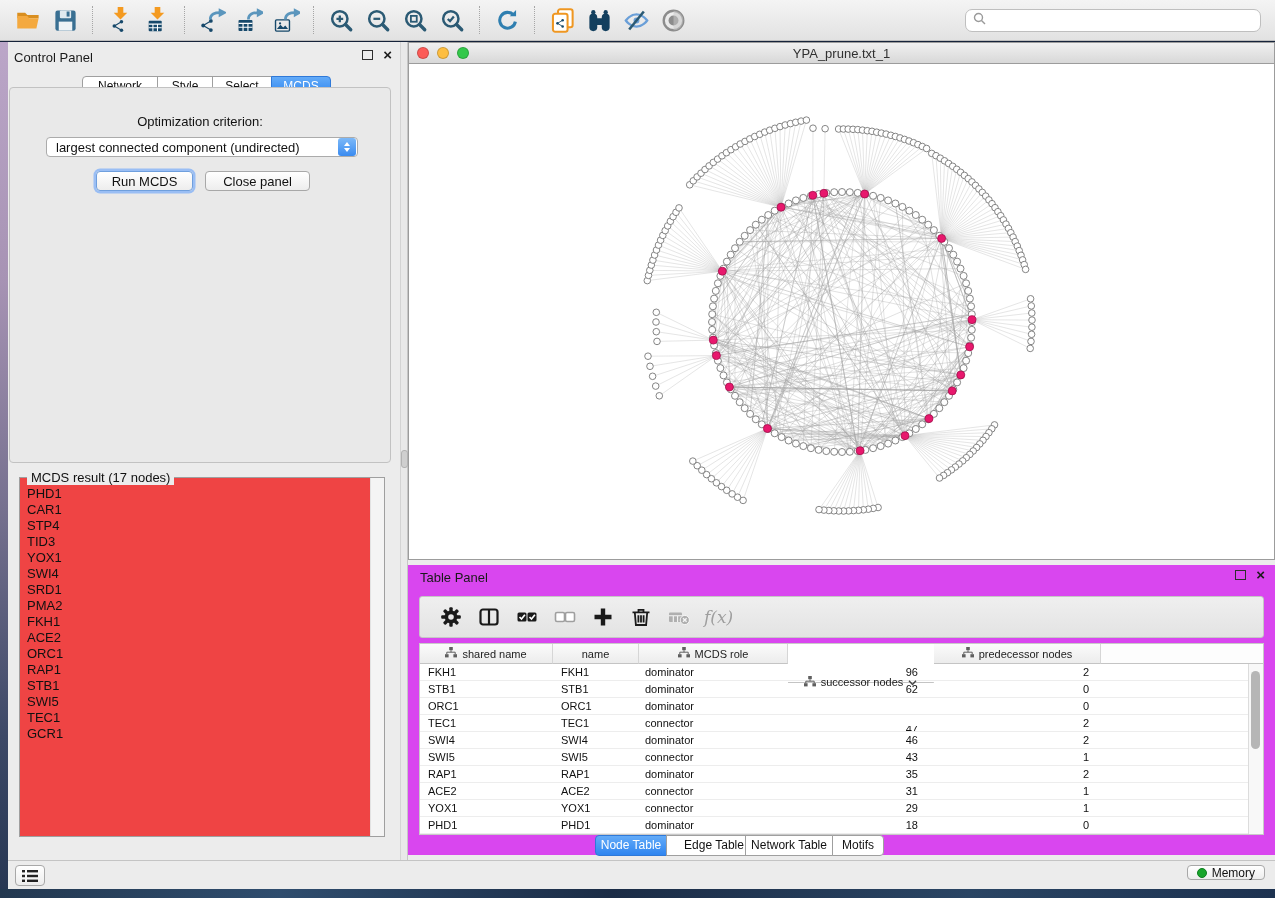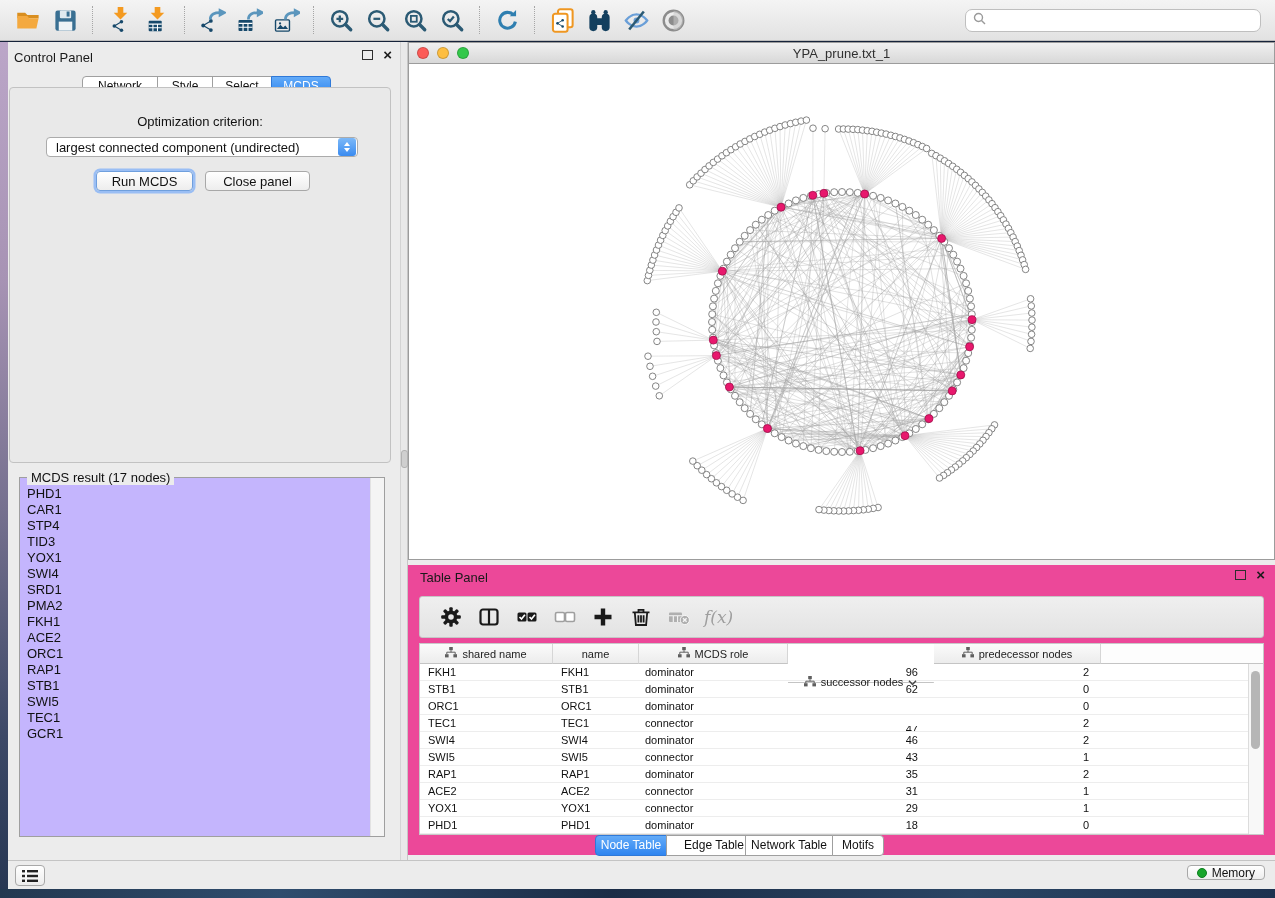--- a/index.html
+++ b/index.html
@@ -41,38 +41,38 @@
     display:flex;align-items:center;box-sizing:border-box;}
   #opt-select .val{font-size:13px;color:#111;padding-left:9px;flex:1;white-space:nowrap;}
   #opt-stepper{width:18px;height:18px;border-radius:3px;background:linear-gradient(#7db9f8,#3a8bf0);
     display:flex;flex-direction:column;align-items:center;justify-content:center;gap:2px;margin-right:1px;}
   .tri-up{width:0;height:0;border-left:3.5px solid transparent;border-right:3.5px solid transparent;border-bottom:4px solid #fff;}
   .tri-dn{width:0;height:0;border-left:3.5px solid transparent;border-right:3.5px solid transparent;border-top:4px solid #fff;}
   .btn{background:linear-gradient(#ffffff,#ededed);border:1px solid #a8a8a8;border-radius:4px;height:20px;
     font-size:13px;color:#111;display:flex;align-items:center;justify-content:center;box-sizing:border-box;}
   #run-btn{left:86px;top:83px;width:97px;box-shadow:0 0 0 2.5px rgba(112,168,250,.65);border-color:#6f9fdd;}
   #closepanel-btn{left:195px;top:83px;width:105px;}
-  #result-box{left:11px;top:435px;width:364px;height:358px;background:#c4b5fd;border:1px solid #9f9f9f;}
+  #result-box{left:11px;top:435px;width:364px;height:358px;background:#ef4444;border:1px solid #9f9f9f;}
   #result-legend{position:absolute;top:-8px;left:7px;background:#ececec;padding:0 4px;font-size:13px;color:#111;}
   #result-list{position:absolute;left:1px;top:1px;right:14px;bottom:1px;overflow:hidden;padding:7px 0 0 6px;}
   #result-list div{font-size:13px;line-height:16px;color:#111;}
   #result-scroll{position:absolute;right:0;top:0;bottom:0;width:13px;background:#f4f4f4;border-left:1px solid #e2e2e2;}
   
   #splitter{left:400px;top:42px;width:8px;height:818px;background:#e9e9e9;border-left:1px solid #d4d4d4;border-right:1px solid #c6c6c6;box-sizing:border-box;}
   #splitter-grip{position:absolute;left:0px;top:408px;width:5px;height:16px;background:#cfcfcf;border:1px solid #b2b2b2;border-radius:3px;}
   
   #net-window{left:408px;top:42px;width:867px;height:518px;}
   #net-titlebar{position:absolute;left:0;top:0;width:867px;height:22px;background:linear-gradient(#f0f0f0,#d8d8d8);
     border:1px solid #9c9c9c;box-sizing:border-box;display:flex;align-items:center;}
   .tl{width:12px;height:12px;border-radius:50%;margin-left:8px;border:1px solid rgba(0,0,0,.18);box-sizing:border-box;}
   #net-title{position:absolute;width:100%;text-align:center;font-size:13px;color:#303030;}
   #net-canvas{position:absolute;left:0;top:22px;width:867px;height:496px;background:#fff;
     border:1px solid #9c9c9c;border-top:none;box-sizing:border-box;}
   
-  #table-panel{left:408px;top:565px;width:867px;height:290px;background:#ec4899;}
+  #table-panel{left:408px;top:565px;width:867px;height:290px;background:#d946ef;}
   #tp-toolbar{position:absolute;left:11px;top:31px;width:845px;height:42px;background:linear-gradient(#efefef,#e3e3e3);
     border:1px solid #c6c6c6;border-radius:3px;box-sizing:border-box;display:flex;align-items:center;padding-left:12px;}
   .tp-btn{width:30px;height:30px;display:flex;align-items:center;justify-content:center;margin:0 4px;}
   #fx-label{font-family:"DejaVu Serif",serif;font-style:italic;font-size:17px;color:#9e9e9e;margin-left:6px;}
   #node-table{position:absolute;left:11px;top:78px;width:845px;height:192px;background:#fff;border:1px solid #c9c9c9;box-sizing:border-box;overflow:hidden;}
   #nt-header{display:flex;height:20px;}
   .hcell{background:linear-gradient(#fbfbfb,#ececec);border-right:1px solid #d6d6d6;border-bottom:1px solid #c4c4c4;
     box-sizing:border-box;display:flex;align-items:center;justify-content:center;gap:5px;font-size:11px;color:#222;}
   .hcell.filler{background:#fdfdfd;border-right:none;flex:1;}
   .trow{display:flex;height:16px;border-bottom:1px solid #ededed;}

